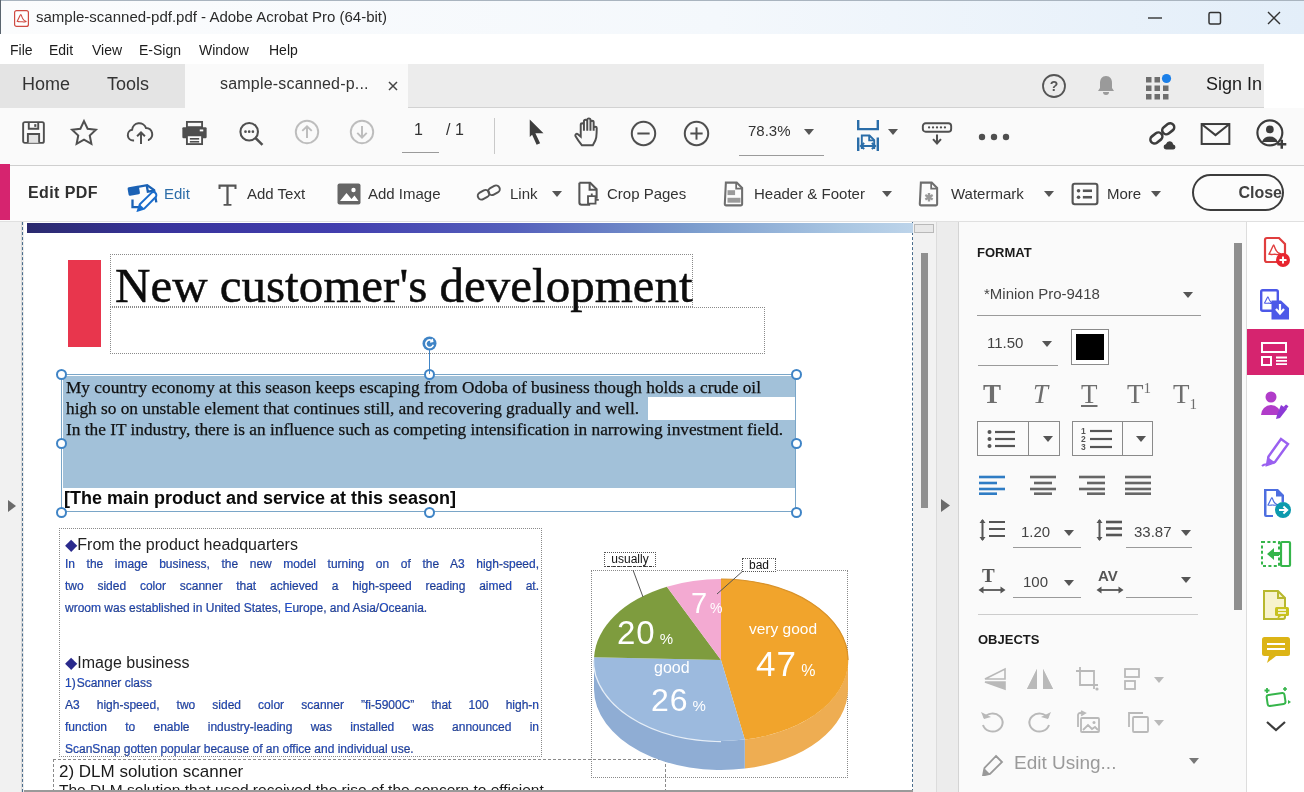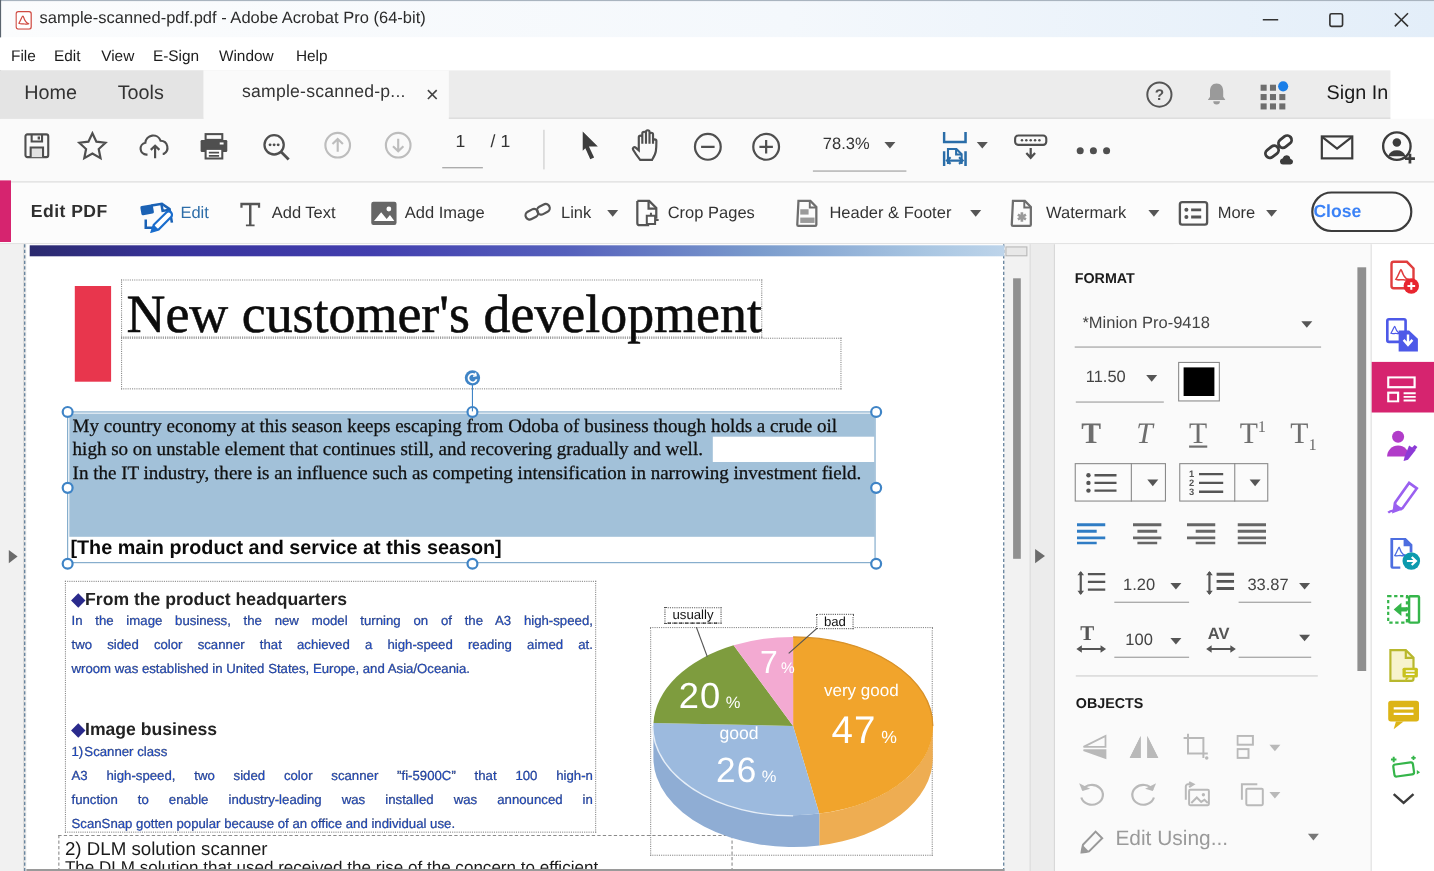--- a/index.html
+++ b/index.html
@@ -14,21 +14,21 @@
 #tabbar{left:0;top:64px;width:1264px;height:44px;background:#ececec;border-bottom:1px solid #d2d2d2}
 #tabseg{left:0;top:0;width:185px;height:44px;background:#e4e4e4}
 #activetab{left:185px;top:0;width:223px;height:45px;background:#fafafa}
 #tabbar .tabtxt{font-size:18px;color:#333}
 
 #toolbar{left:0;top:108px;width:1304px;height:58px;background:#fafafa;border-bottom:1px solid #cfcfcf}
 
 #editbar{left:0;top:166px;width:1304px;height:56px;background:#fcfcfc;border-bottom:1px solid #e0e0e0}
 #pinkbar{left:0;top:164px;width:10px;height:56px;background:#d6246f}
 .ebtxt{position:absolute;top:19px;font-size:15px;color:#333}
-#closebtn{left:1192px;top:8px;width:92px;height:37px;border:2px solid #3c3c3c;border-radius:19px;background:#fcfcfc;text-align:left;line-height:33px;font-size:16px;font-weight:bold;color:#3b82f6}
+#closebtn{left:1192px;top:8px;width:92px;height:37px;border:2px solid #3c3c3c;border-radius:19px;background:#fcfcfc;text-align:right;line-height:33px;font-size:16px;font-weight:bold;color:#404040}
 
 #docarea{left:0;top:222px;width:1067px;height:570px;background:#ededed}
 #leftrail{left:0;top:0;width:22px;height:570px;background:#f1f1f1;border-right:1px solid #d9d9d9}
 #page{left:24px;top:0;width:889px;height:568px;background:#fff}
 #dashL{left:22px;top:0;width:1px;height:570px;border-left:1px dashed #4a6d8c}
 #dashR{left:912px;top:0;width:1px;height:570px;border-left:1px dashed #4a6d8c}
 #gutter{left:913px;top:0;width:45px;height:570px;background:#ececec}
 #vscroll{left:921px;top:31px;width:7px;height:255px;background:#909090}
 
 #bluebar{left:27px;top:1px;width:886px;height:10px;background:linear-gradient(90deg,#2b2a6e 0%,#38339c 15%,#423eae 35%,#5560bc 55%,#7b9ccd 75%,#a9c6e2 92%,#bdd4ea 100%)}
@@ -39,21 +39,21 @@
 .sertitle{font-family:"Liberation Serif",serif;font-size:46px;color:#0c0c0c;white-space:nowrap;-webkit-text-stroke:0.5px #0c0c0c}
 
 #selblue{left:63px;top:154px;width:732px;height:112px;background:#a2c1d9}
 #selwhite{left:648px;top:175px;width:147px;height:23px;background:#fff}
 #selbox{left:61px;top:152px;width:735px;height:138px;border:1px solid #7aa6c8}
 .serbody{font-family:"Liberation Serif",serif;font-size:17.3px;color:#111;white-space:nowrap;-webkit-text-stroke:0.25px #111}
 .handle{position:absolute;width:11px;height:11px;border-radius:50%;background:#fff;border:2px solid #3f84c6}
 #bracketline{left:64px;top:266px;font-size:18px;font-weight:bold;color:#0a0a0a;white-space:nowrap;letter-spacing:0px}
 
 #box1{left:59px;top:306px;width:483px;height:229px}
-#box1 .hd{font-size:16px;font-weight:bold;color:#222;letter-spacing:0px}
+#box1 .hd{font-size:16px;font-weight:normal;color:#222;letter-spacing:0px}
 #box1 .bd{font-size:12px;color:#1d4ed8;-webkit-text-stroke:0.2px #222}
 #box1 .jl{position:absolute;left:5px;width:474px;text-align:justify;text-align-last:justify}
 #dlmbox{left:53px;top:537px;width:613px;height:33px;border-top:1px dashed #8a8a8a;border-left:1px dashed #8a8a8a;border-right:1px dashed #8a8a8a}
 #graybottom{left:24px;top:568px;width:889px;height:2px;background:#9a9a9a}
 
 #piebox{left:591px;top:348px;width:257px;height:208px}
 .lblbox{position:absolute;border:1px dotted #555;font-size:12px;color:#111;text-align:center;background:#fff}
 
 #panel{left:958px;top:222px;width:288px;height:570px;background:#fafafa;border-left:1px solid #d4d4d4}
 #panelscroll{left:275px;top:21px;width:8px;height:367px;background:#8f8f8f}

